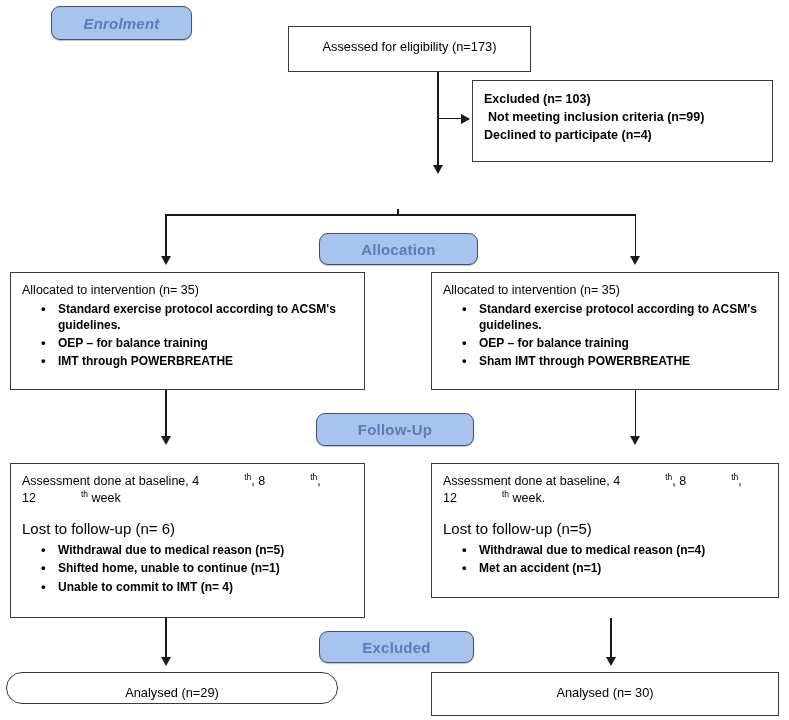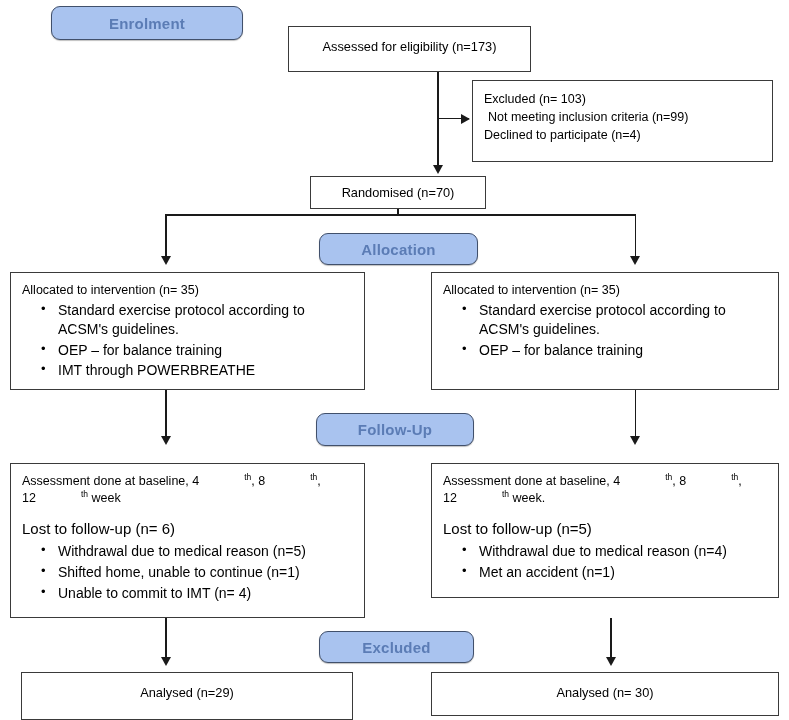--- a/index.html
+++ b/index.html
@@ -54,42 +54,42 @@
   }
   .node-center {
     display: flex;
     justify-content: center;
     padding-top: 11px;
   }
   .node-center .node-head {
     font-size: 12.8px;
   }
   .sub-line {
-    font-weight: normal;
+    font-weight: bold;
     font-size: 12.5px;
     line-height: 1.45;
     margin: 0;
   }
   .plain-line {
     font-weight: normal;
     font-size: 15px;
     line-height: 1.45;
     margin: 0;
   }
   .spacer {
     height: 11px;
   }
   ul.bullets {
     margin: 2px 0 0 0;
     padding-left: 36px;
     list-style: none;
   }
   ul.bullets li {
-    font-size: 14px;
-    font-weight: normal;
+    font-size: 12px;
+    font-weight: bold;
     line-height: 1.38;
     margin-bottom: 1px;
     position: relative;
   }
   ul.bullets li::before {
     content: "\2022";
     position: absolute;
     left: -17px;
     top: -1px;
     font-size: 13px;
@@ -128,43 +128,40 @@
     border-top: 5px solid transparent;
     border-bottom: 5px solid transparent;
     border-left: 9px solid #1a1a1a;
   }
 </style>
 </head>
 <body>
 
 <div id="diagram">
 
-  <div class="stage-pill" style="left:51px; top:6px; width:192px; height:34px;">
+  <div class="stage-pill" style="left:51px; top:6px; width:141px; height:34px;font-style:italic;">
     <span>Enrolment</span>
   </div>
 
   <div class="node node-center" style="left:288px; top:26px; width:243px; height:46px;">
     <p class="node-head">Assessed for eligibility (n=173)</p>
   </div>
 
   <div class="vline" style="left:437px; top:72px; height:100px;"></div>
   <div class="arrow-down" style="left:432.5px; top:165px;"></div>
 
   <div class="hline" style="left:437px; top:117.5px; width:32px;"></div>
   <div class="arrow-right" style="left:461px; top:113.5px;"></div>
 
   <div class="node node-pad" style="left:472px; top:80px; width:301px; height:82px;">
     <p class="sub-line">Excluded (n= 103)</p>
     <p class="sub-line" style="padding-left:4px;">Not meeting inclusion criteria (n=99)</p>
     <p class="sub-line">Declined to participate (n=4)</p>
   </div>
 
-  <div class="node node-center" style="left:310px; top:176px; width:176px; height:33px; padding-top:7px;">
-    <p class="node-head">Randomised (n=70)</p>
-  </div>
 
   <div class="vline" style="left:397px; top:209px; height:6px;"></div>
   <div class="hline" style="left:165px; top:214px; width:471px;"></div>
   <div class="vline" style="left:165px; top:214px; height:48px;"></div>
   <div class="vline" style="left:634.5px; top:214px; height:48px;"></div>
   <div class="arrow-down" style="left:160.8px; top:256px;"></div>
   <div class="arrow-down" style="left:630.3px; top:256px;"></div>
 
   <div class="stage-pill" style="left:319px; top:233px; width:159px; height:32px;">
     <span>Allocation</span>
@@ -177,20 +174,21 @@
       <li>OEP – for balance training</li>
       <li>IMT through POWERBREATHE</li>
     </ul>
   </div>
 
   <div class="node node-pad" style="left:431px; top:272px; width:348px; height:118px;">
     <p class="node-head">Allocated to intervention (n= 35)</p>
     <ul class="bullets">
       <li>Standard exercise protocol according to ACSM's guidelines.</li>
       <li>OEP – for balance training</li>
+      <li>Sham IMT through POWERBREATHE</li>
     </ul>
   </div>
 
   <div class="vline" style="left:165px; top:390px; height:52px;"></div>
   <div class="arrow-down" style="left:160.8px; top:436px;"></div>
   <div class="vline" style="left:634.5px; top:390px; height:52px;"></div>
   <div class="arrow-down" style="left:630.3px; top:436px;"></div>
 
   <div class="stage-pill" style="left:316px; top:413px; width:158px; height:33px;">
     <span>Follow-Up</span>
@@ -223,21 +221,21 @@
 
   <div class="vline" style="left:165px; top:618px; height:45px;"></div>
   <div class="arrow-down" style="left:160.8px; top:657px;"></div>
   <div class="vline" style="left:610px; top:618px; height:45px;"></div>
   <div class="arrow-down" style="left:605.8px; top:657px;"></div>
 
   <div class="stage-pill" style="left:319px; top:631px; width:155px; height:32px;">
     <span>Excluded</span>
   </div>
 
-  <div class="node node-center" style="left:21px; top:672px; width:332px; height:48px;">
+  <div class="node node-center" style="left:6px; top:672px; width:332px; height:32px;border-radius:16px;">
     <p class="node-head">Analysed (n=29)</p>
   </div>
 
   <div class="node node-center" style="left:431px; top:672px; width:348px; height:44px;">
     <p class="node-head">Analysed (n= 30)</p>
   </div>
 
 </div>
 
 </body></html>

